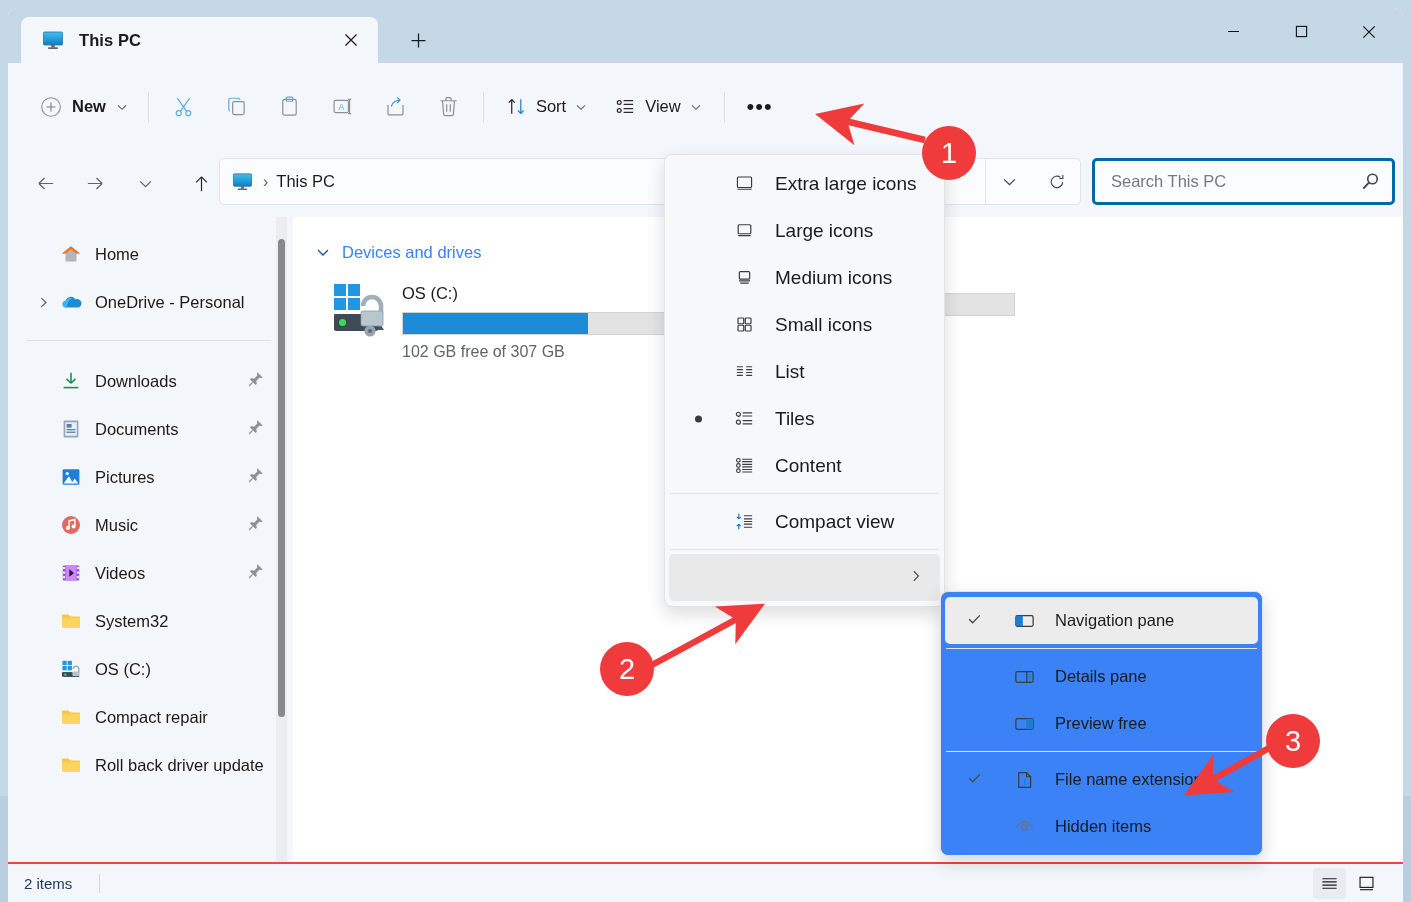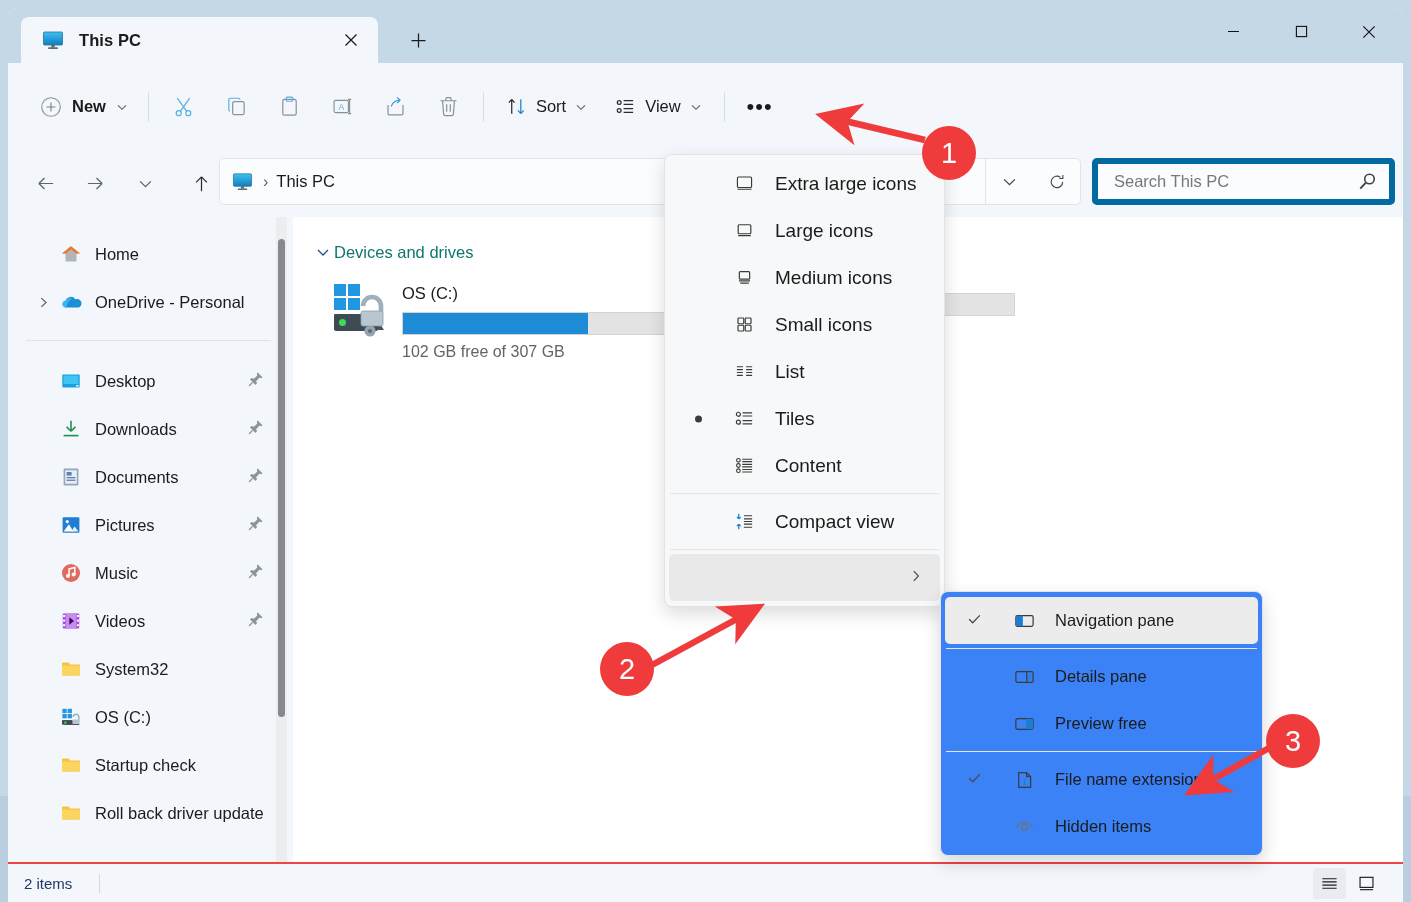--- a/index.html
+++ b/index.html
@@ -144,21 +144,21 @@
   }
   .crumb-ibtn {
     width: 47px; height: 45px;
     display: flex; align-items: center; justify-content: center;
     color: #444;
   }
   .searchbox {
     position: absolute; left: 1084px; top: 8px;
     width: 303px; height: 47px;
     background: #fbfcfd;
-    border: 6px solid #0369a1;
+    border: 3px solid #0369a1;
     border-radius: 5px;
     display: flex; align-items: center;
   }
   .search-ph {
     margin-left: 16px;
     font-size: 16.5px;
     color: #75797d;
     flex: 1;
   }
   .search-icon-w {
@@ -225,22 +225,22 @@
     right: 0; height: 100%;
     background: #ffffff;
   }
   .group-hdr {
     display: flex; align-items: center;
     height: 40px; margin-top: 15px;
     padding-left: 14px;
     color: #1f4e8c;
   }
   .group-hdr .lbl {
-    font-size: 16.5px; color: #0f766e;
-    margin-left: 4px;
+    font-size: 16.5px; color: #3b82f6;
+    margin-left: 12px;
   }
   .tiles {
     display: flex; gap: 0;
     padding-left: 28px; margin-top: 2px;
   }
   .tile {
     width: 345px; height: 82px;
     display: flex; align-items: flex-start;
     padding-top: 6px;
   }
@@ -607,36 +607,20 @@
           <svg width="22" height="22" viewBox="0 0 22 22">
             <path d="M5.2 16.5 A3.4 3.4 0 0 1 5.6 9.8 A5.4 5.4 0 0 1 15.3 8.3 A3.9 3.9 0 0 1 18.8 16.5 Z" fill="#1b8fd6"></path>
             <path d="M5.2 16.5 A3.4 3.4 0 0 1 5.6 9.8 A5.4 5.4 0 0 1 12.7 7.6 C9.4 8.4 7.2 12 6.6 16.5 Z" fill="#3fb3ef"></path>
           </svg>
         </span>
         <span class="lbl">OneDrive - Personal</span>
       </div>
 
       <div class="sb-divider"></div>
 
-      <div class="sb-item">
-        <span class="ico">
-          <svg width="22" height="22" viewBox="0 0 22 22">
-            <rect x="2.3" y="4.4" width="17.4" height="13.2" rx="1" fill="#1a9fe0"></rect>
-            <rect x="3.6" y="5.6" width="14.8" height="8.4" fill="#3fc6f5"></rect>
-            <rect x="16.2" y="15" width="2.4" height="1.6" fill="#e8f6fd"></rect>
-          </svg>
-        </span>
-        <span class="lbl">Desktop</span>
-        <span class="sb-pin">
-          <svg width="16" height="16" viewBox="0 0 16 16" fill="currentColor">
-            <path d="M9.6 1.4 L14.6 6.4 L12.9 7.2 L11.6 6.6 L8.2 10 L8.9 12.6 L7.6 13.9 L2.1 8.4 L3.4 7.1 L6 7.8 L9.4 4.4 L8.8 3.1 Z"></path>
-            <path d="M1 15 L4.5 11.5" stroke="currentColor" stroke-width="1.1"></path>
-          </svg>
-        </span>
-      </div>
 
       <div class="sb-item">
         <span class="ico">
           <svg width="22" height="22" viewBox="0 0 22 22" fill="none" stroke="#1f8f4f" stroke-width="1.6">
             <path d="M11 2.8 V13.2 M11 13.2 L6.6 8.9 M11 13.2 L15.4 8.9"></path>
             <path d="M3.6 17.6 H18.4"></path>
           </svg>
         </span>
         <span class="lbl">Downloads</span>
         <span class="sb-pin">
@@ -752,21 +736,21 @@
         <span class="lbl">OS (C:)</span>
       </div>
 
       <div class="sb-item">
         <span class="ico">
           <svg width="22" height="22" viewBox="0 0 22 22">
             <path d="M2 5.4 A1 1 0 0 1 3 4.4 H8.3 L10.2 6.4 H19 A1 1 0 0 1 20 7.4 V16.6 A1 1 0 0 1 19 17.6 H3 A1 1 0 0 1 2 16.6 Z" fill="#f8c440"></path>
             <path d="M2 7.8 H20 V16.6 A1 1 0 0 1 19 17.6 H3 A1 1 0 0 1 2 16.6 Z" fill="#fcd462"></path>
           </svg>
         </span>
-        <span class="lbl">Startup check</span>
+        <span class="lbl">Compact repair</span>
       </div>
 
       <div class="sb-item">
         <span class="ico">
           <svg width="22" height="22" viewBox="0 0 22 22">
             <path d="M2 5.4 A1 1 0 0 1 3 4.4 H8.3 L10.2 6.4 H19 A1 1 0 0 1 20 7.4 V16.6 A1 1 0 0 1 19 17.6 H3 A1 1 0 0 1 2 16.6 Z" fill="#f8c440"></path>
             <path d="M2 7.8 H20 V16.6 A1 1 0 0 1 19 17.6 H3 A1 1 0 0 1 2 16.6 Z" fill="#fcd462"></path>
           </svg>
         </span>
         <span class="lbl">Roll back driver update</span>

